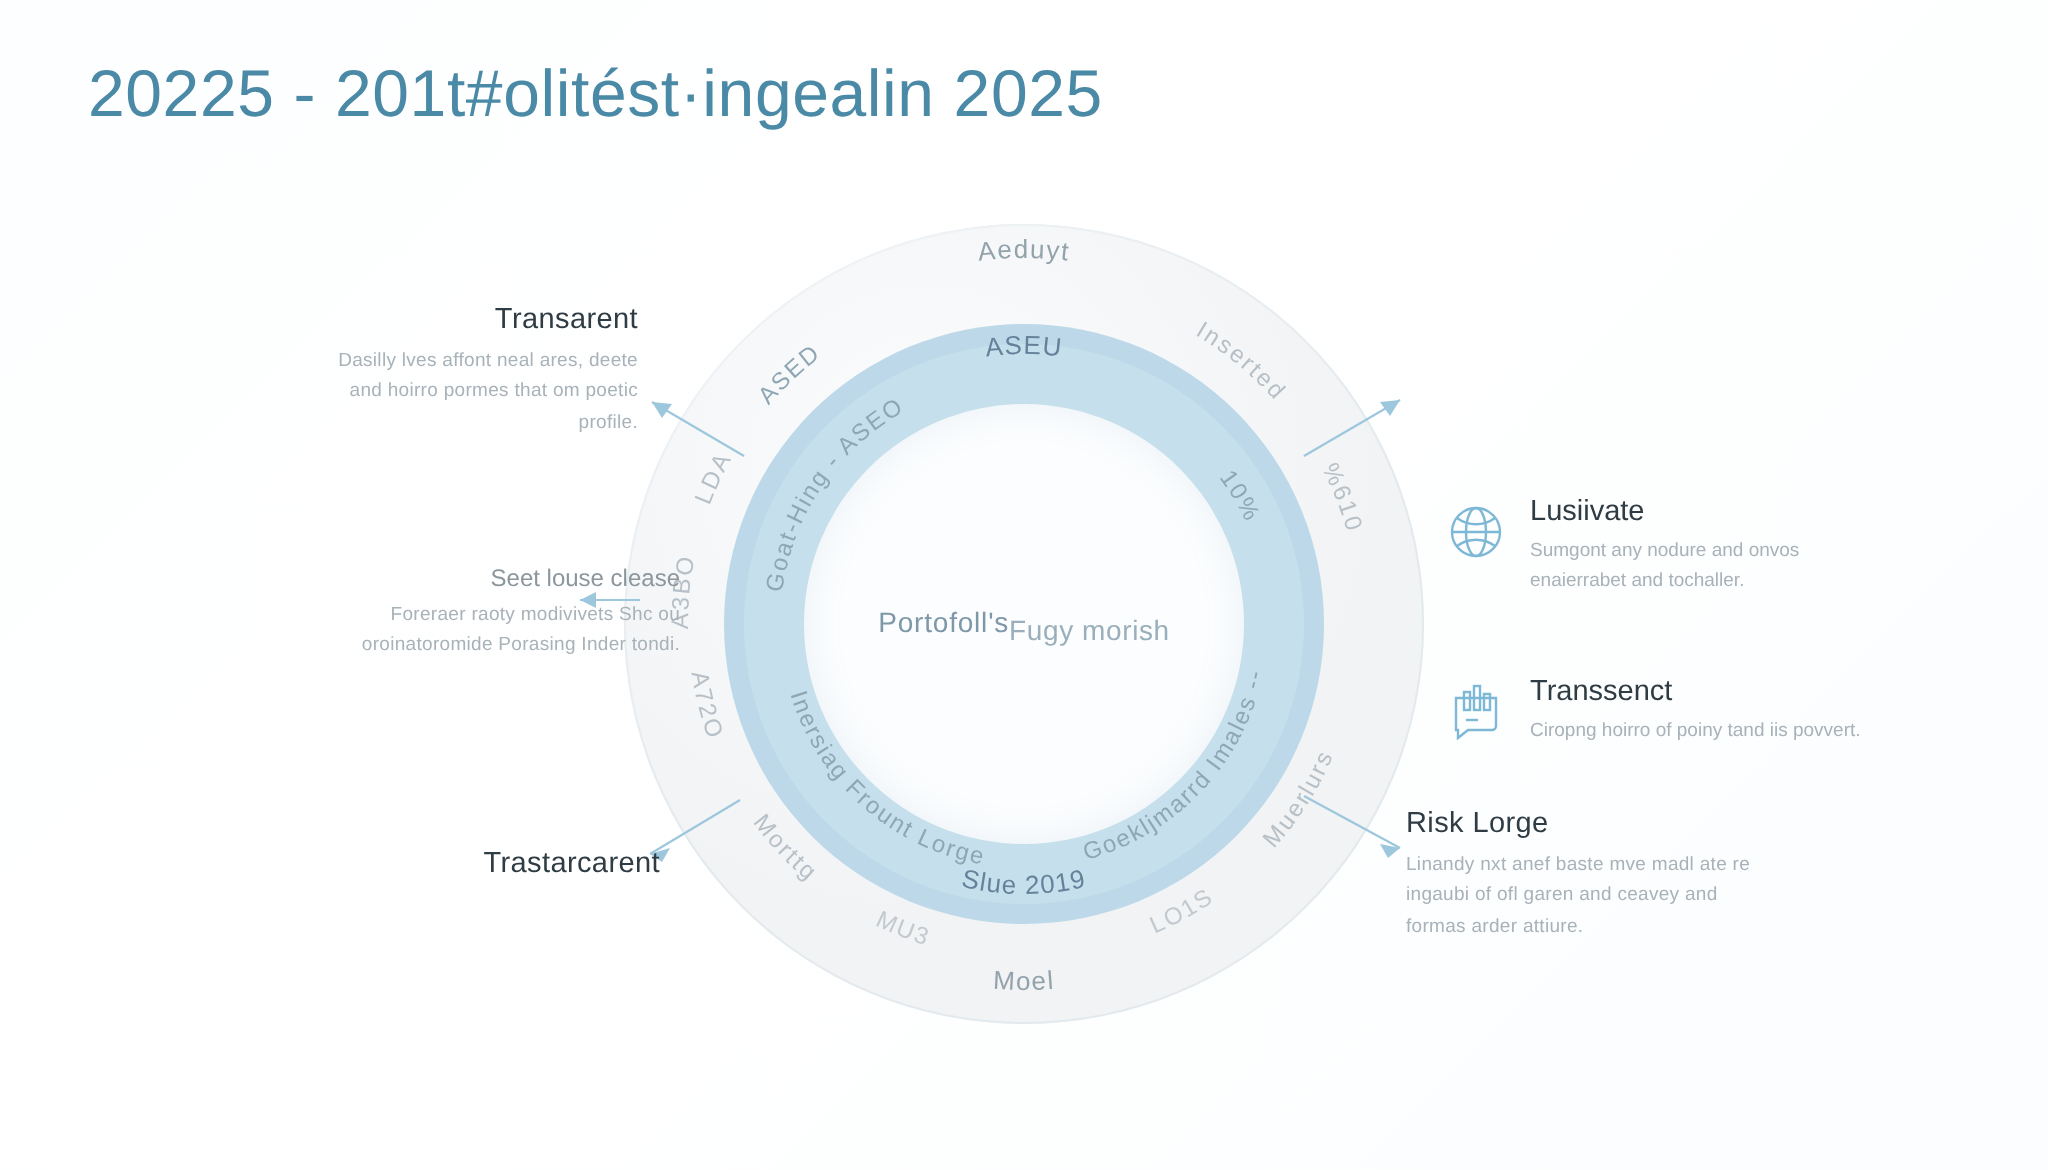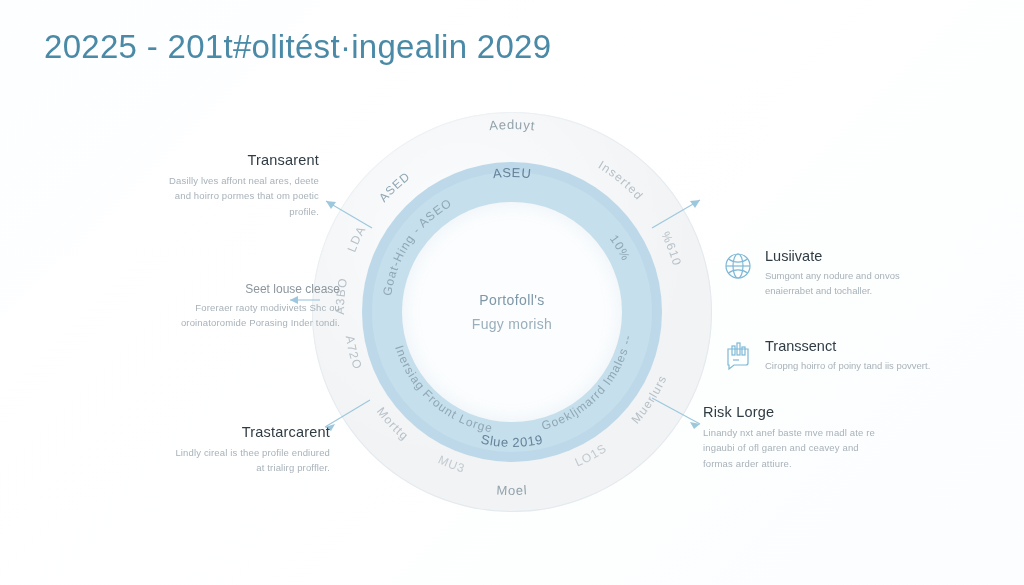--- a/index.html
+++ b/index.html
@@ -84,21 +84,21 @@
   }
 
   
   .center-block {
     position: absolute;
     left: 402px;
     top: 202px;
     width: 220px;
     height: 220px;
     display: flex;
-    flex-direction: column;
+    flex-direction: row;
     align-items: center;
     justify-content: center;
     text-align: center;
   }
   .center-kicker {
     font-size: 14px;
     color: #7e98a8;
     letter-spacing: 0.4px;
     margin-bottom: 2px;
   }
@@ -185,21 +185,21 @@
     pointer-events: none;
   }
   .conn { stroke: #9dc7dc; stroke-width: 1.1px; fill: none; }
   .conn-head { fill: #9dc7dc; }
 </style>
 </head>
 <body>
 
 <div class="stage">
 
-  <div class="page-title">20225 - 201t#olitést·ingealin  2029</div>
+  <div class="page-title">20225 - 201t#olitést·ingealin  2025</div>
 
   <div class="ring-outer"></div>
   <div class="ring-mid"></div>
   <div class="ring-gap"></div>
   <div class="ring-hole"></div>
 
   <svg class="ring-labels" viewBox="0 0 1024 585">
     <defs>
 
       <path id="arcOuterTop" d="M 329,312 A 183,183 0 0 1 695,312" fill="none"></path>
@@ -314,21 +314,20 @@
     <div class="c-body">Dasilly lves affont neal ares, deete and hoirro pormes that om poetic profile.</div>
   </div>
 
   <div class="callout right-align" style="left:175px; top:272px; width:165px;">
     <div class="c-sub">Seet louse clease</div>
     <div class="c-body">Foreraer raoty modivivets Shc ou oroinatoromide Porasing Inder tondi.</div>
   </div>
 
   <div class="callout right-align" style="left:170px; top:424px; width:160px;">
     <div class="c-title">Trastarcarent</div>
-    <div class="c-body">Lindly cireal is thee profile endiured at trialirg proffler.</div>
   </div>
 
 
   <div class="callout left-align" style="left:703px; top:404px; width:180px;">
     <div class="c-title">Risk Lorge</div>
     <div class="c-body">Linandy nxt anef baste mve madl ate re ingaubi of ofl garen and ceavey and formas arder attiure.</div>
   </div>
 
   <div class="icon-row" style="left:722px; top:248px;">
     <div class="icon-box">

